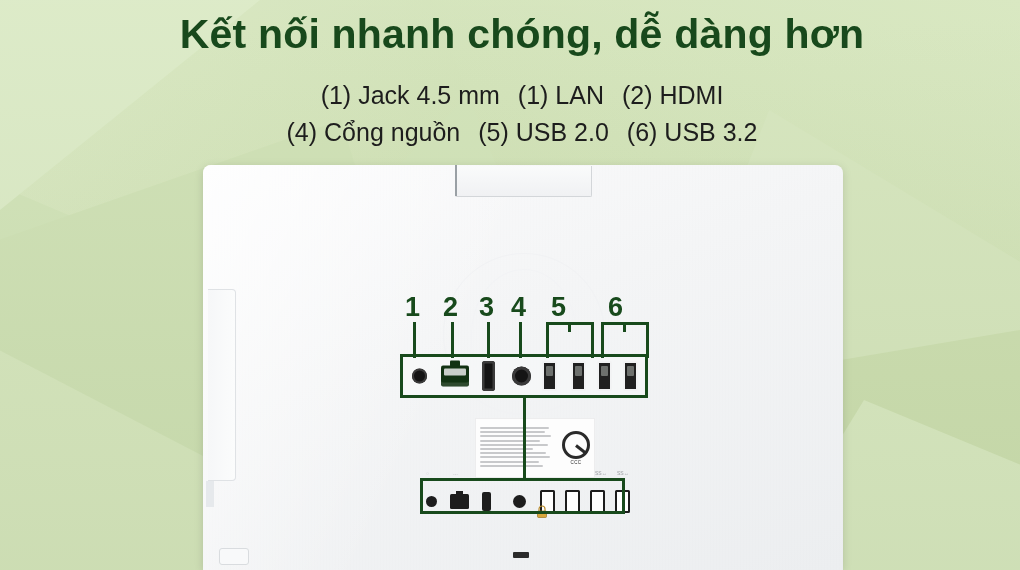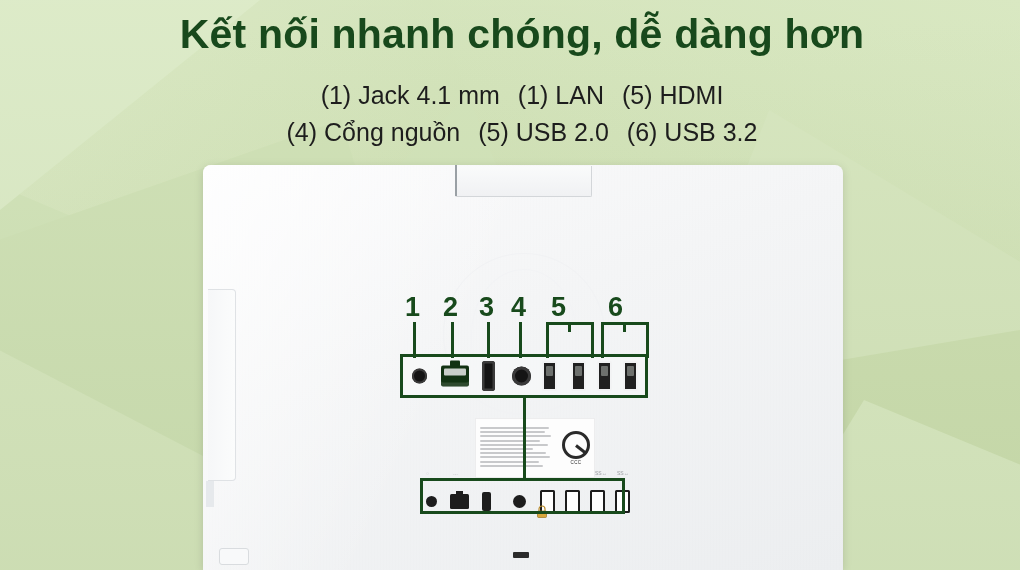--- a/index.html
+++ b/index.html
@@ -183,21 +183,21 @@
     <div class="facet f4"></div>
     <div class="facet f5"></div>
     <div class="facet f6"></div>
     <div class="facet f7"></div>
     <div class="bgshade"></div>
   </div>
 
   <div class="title">Kết nối nhanh chóng, dễ dàng hơn</div>
 
   <div class="sub sub1">
-    <span>(1) Jack 4.1 mm</span><span class="gap"></span><span>(1) LAN</span><span class="gap"></span><span>(5) HDMI</span>
+    <span>(1) Jack 4.5 mm</span><span class="gap"></span><span>(1) LAN</span><span class="gap"></span><span>(2) HDMI</span>
   </div>
   <div class="sub sub2">
     <span>(4) Cổng nguồn</span><span class="gap"></span><span>(5) USB 2.0</span><span class="gap"></span><span>(6) USB 3.2</span>
   </div>
 
   <div class="laptop">
     <div class="lap-grain"></div>
     <div class="lap-sheen"></div>
 
     <div class="hinge"></div>

